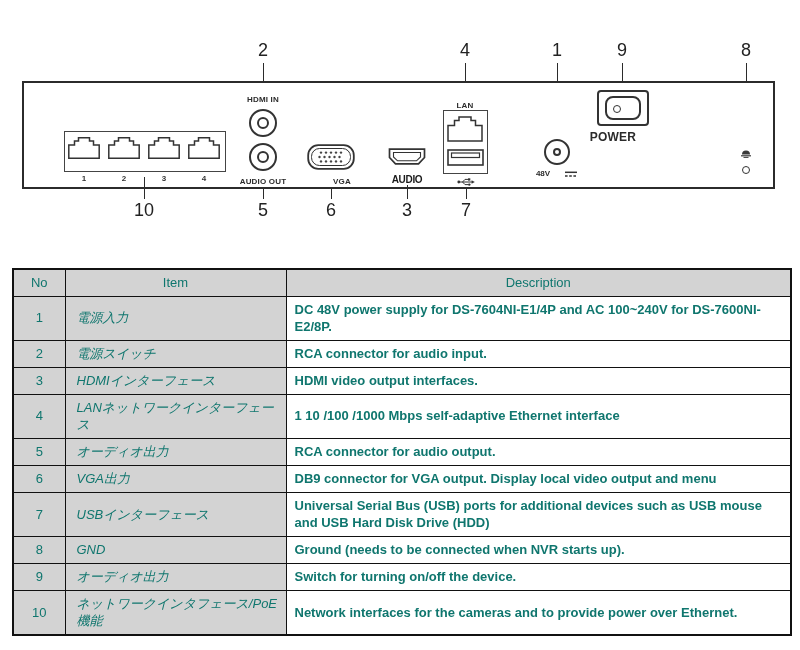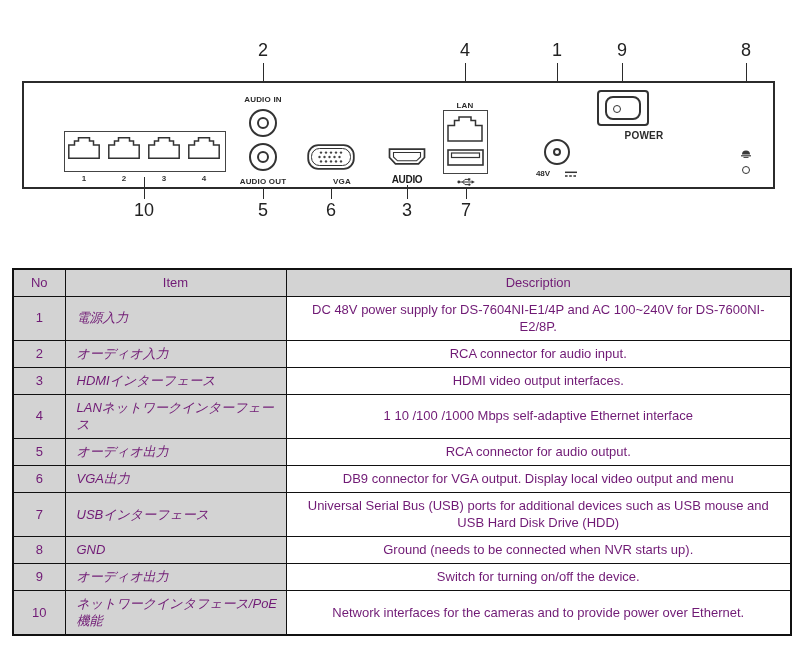--- a/index.html
+++ b/index.html
@@ -23,28 +23,28 @@
                 border:2px solid #333;border-radius:8px;box-sizing:border-box;}
   .switch-dot{position:absolute;left:6px;top:7px;width:8px;height:8px;
               border:1.5px solid #333;border-radius:50%;box-sizing:border-box;}
   .hdmi-logo{position:absolute;text-align:center;font-size:10px;font-weight:800;
              letter-spacing:-.3px;color:#1a1a1a;}
   .v48{position:absolute;display:flex;align-items:center;justify-content:center;gap:14px;
        font-size:8px;font-weight:bold;color:#2b2b2b;}
   
   .spec-table{position:absolute;left:12px;top:268px;width:778px;
               border-collapse:collapse;border:2.5px solid #111;
-              font-size:13px;color:#701a75;table-layout:fixed;}
+              font-size:13px;color:#0f766e;table-layout:fixed;}
   .spec-table th,.spec-table td{border:1.4px solid #111;padding:4px 8px;
               vertical-align:middle;line-height:1.35;box-sizing:border-box;}
   .spec-table th{background:#d3d3d3;font-weight:normal;text-align:center;height:27px;}
   .spec-table td{height:27px;}
   td.c-no{background:#d3d3d3;text-align:center;}
   td.c-item{background:#d3d3d3;text-align:left;padding-left:11px;font-style:italic;}
-  td.c-desc{background:#fff;text-align:center;}
+  td.c-desc{background:#fff;text-align:left;font-weight:bold;}
 </style>
 </head>
 <body>
 
 <div class="page">
 
   <div class="diagram">
 
     <div class="co-num" style="left:249px;top:40px">2</div>
     <div class="co-num" style="left:451px;top:40px">4</div>
@@ -71,21 +71,21 @@
         <polygon points="0.8,21.2 0.8,8 6.5,8 6.5,4 10.5,4 10.5,0.8 21.5,0.8 21.5,4 25.5,4 25.5,8 31.2,8 31.2,21.2" fill="#fff" stroke="#333" stroke-width="1.5"></polygon>
       </svg>
     <svg class="svgabs" style="left:188px;top:137px" width="32" height="22" viewBox="0 0 32 22">
         <polygon points="0.8,21.2 0.8,8 6.5,8 6.5,4 10.5,4 10.5,0.8 21.5,0.8 21.5,4 25.5,4 25.5,8 31.2,8 31.2,21.2" fill="#fff" stroke="#333" stroke-width="1.5"></polygon>
       </svg>
     <div class="portnum" style="left:74px;top:174px">1</div>
     <div class="portnum" style="left:114px;top:174px">2</div>
     <div class="portnum" style="left:154px;top:174px">3</div>
     <div class="portnum" style="left:194px;top:174px">4</div>
 
-    <div class="plabel" style="left:233px;top:95px;width:60px">AUDIO IN</div>
+    <div class="plabel" style="left:233px;top:95px;width:60px">HDMI IN</div>
     <div class="circ" style="left:249px;top:109px;width:28px;height:28px"></div>
     <div class="circ" style="left:257px;top:117px;width:12px;height:12px"></div>
     <div class="circ" style="left:249px;top:143px;width:28px;height:28px"></div>
     <div class="circ" style="left:257px;top:151px;width:12px;height:12px"></div>
     <div class="plabel" style="left:228px;top:177px;width:70px">AUDIO OUT</div>
 
     <svg class="svgabs" style="left:307px;top:144px" width="48" height="26" viewBox="0 0 48 26">
       <rect x="1.2" y="1.2" width="45.6" height="23.6" rx="10" fill="#fff" stroke="#333" stroke-width="1.8"></rect>
       <rect x="4.5" y="4.5" width="39" height="17" rx="8" fill="none" stroke="#333" stroke-width="1"></rect>
       <g fill="#444">
@@ -141,21 +141,21 @@
         <line x1="1" y1="2.3" x2="13" y2="2.3" stroke="#333" stroke-width="1.5"></line>
         <line x1="1" y1="6" x2="13" y2="6" stroke="#333" stroke-width="1.5" stroke-dasharray="2.6,1.6"></line>
       </svg>
     </div>
 
     <div class="switch-outer">
       <div class="switch-inner">
         <div class="switch-dot"></div>
       </div>
     </div>
-    <div class="plabel" style="left:614px;top:130px;width:60px;font-size:10px">POWER</div>
+    <div class="plabel" style="left:583px;top:130px;width:60px;font-size:12px">POWER</div>
 
     <svg class="svgabs" style="left:740px;top:149px" width="12" height="9" viewBox="0 0 12 9">
       <path d="M2,5.5 A4,4 0 0 1 10,5.5 Z" fill="#3a3a3a"></path>
       <line x1="1" y1="6.8" x2="11" y2="6.8" stroke="#3a3a3a" stroke-width="1.2"></line>
       <line x1="3.5" y1="8.4" x2="8.5" y2="8.4" stroke="#3a3a3a" stroke-width="1"></line>
     </svg>
     <div class="circ" style="left:742px;top:166px;width:8px;height:8px;border-width:1.5px"></div>
 
     <div class="lead" style="left:144px;top:177px;height:22px"></div>
     <div class="lead" style="left:263px;top:187px;height:12px"></div>
@@ -184,21 +184,21 @@
       </tr>
     </thead>
     <tbody>
       <tr>
         <td class="c-no">1</td>
         <td class="c-item">電源入力</td>
         <td class="c-desc">DC 48V power supply for DS-7604NI-E1/4P and AC 100~240V for DS-7600NI-E2/8P.</td>
       </tr>
       <tr>
         <td class="c-no">2</td>
-        <td class="c-item">オーディオ入力</td>
+        <td class="c-item">電源スイッチ</td>
         <td class="c-desc">RCA connector for audio input.</td>
       </tr>
       <tr>
         <td class="c-no">3</td>
         <td class="c-item">HDMIインターフェース</td>
         <td class="c-desc">HDMI video output interfaces.</td>
       </tr>
       <tr>
         <td class="c-no">4</td>
         <td class="c-item">LANネットワークインターフェース</td>

